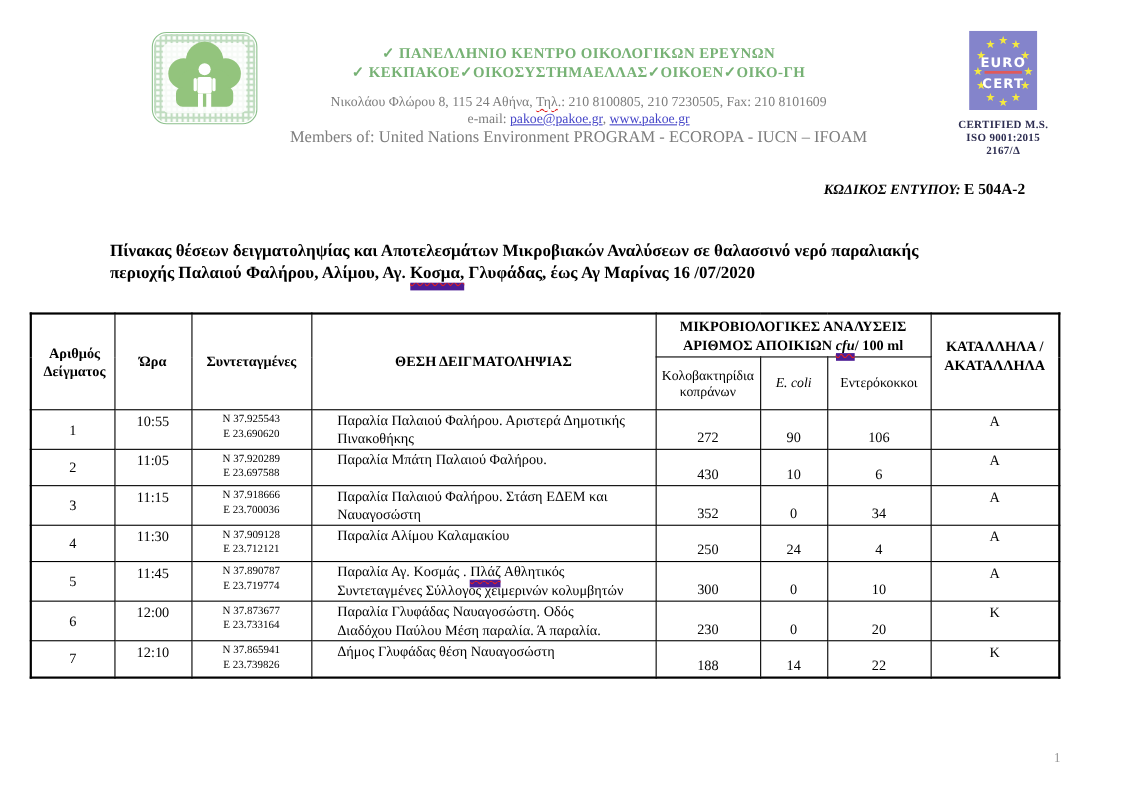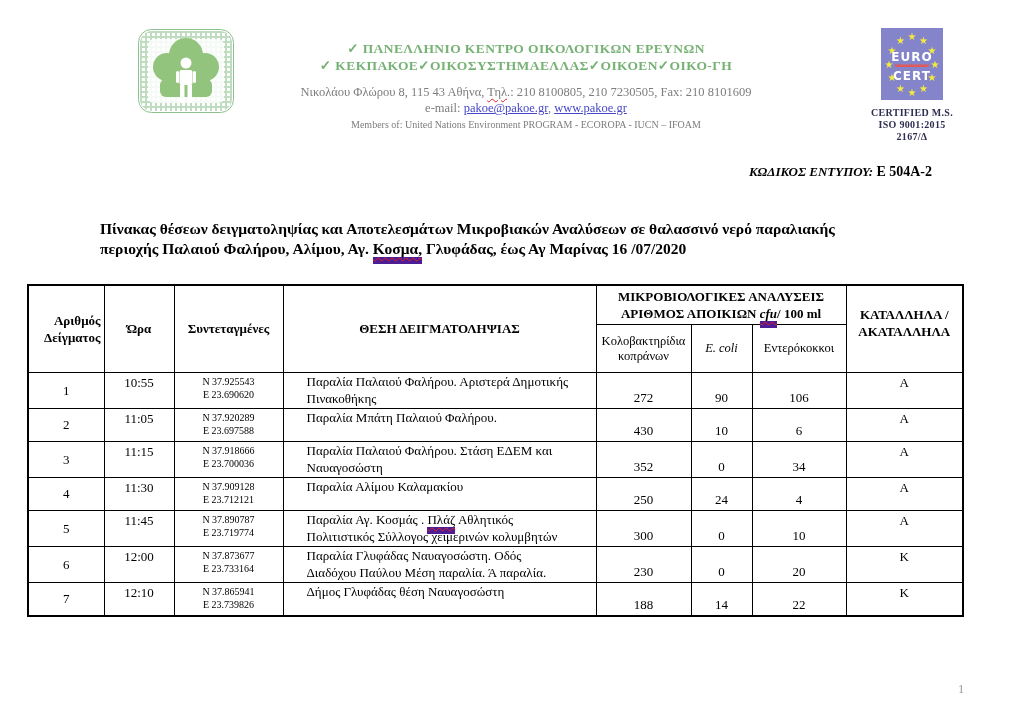--- a/index.html
+++ b/index.html
@@ -6,21 +6,21 @@
   .page{
     position:relative;width:1024px;height:723px;background:#ffffff;
     font-family:"Liberation Serif", serif;color:#000;overflow:hidden;margin:0 auto;
   }
   
   .logo-left{position:absolute;left:136px;top:27px;width:100px;height:88px;}
   .head-center{position:absolute;left:244px;top:40px;width:564px;text-align:center;}
   .org-line{color:#77b275;font-weight:bold;font-size:13.5px;line-height:17px;letter-spacing:.4px;}
   .addr-line{color:#7d7d7d;font-size:12.5px;line-height:16px;margin-top:10px;}
   .email-line{color:#7d7d7d;font-size:12.5px;line-height:16px;}
-  .members-line{color:#7d7d7d;font-size:10px;line-height:16px;margin-top:1px;}
+  .members-line{color:#7d7d7d;font-size:15px;line-height:16px;margin-top:1px;}
   .link{color:#4646c8;text-decoration:underline;cursor:pointer;}
   .sq-red{
     text-decoration-line:underline;text-decoration-style:wavy;
     text-decoration-color:#e02020;text-decoration-thickness:1px;text-underline-offset:2px;
   }
   .marked{
     border-bottom:7px solid #4c1d95;
     text-decoration-line:underline;text-decoration-style:wavy;
     text-decoration-color:#e02020;text-decoration-thickness:1px;text-underline-offset:3px;
   }
@@ -33,21 +33,21 @@
   .fc-value{font-weight:bold;font-size:14px;}
   
   .doc-title{position:absolute;left:100px;top:219px;width:852px;font-weight:bold;font-size:15.5px;line-height:20px;}
   
   .results-table{
     position:absolute;left:27px;top:284px;width:935px;
     border-collapse:collapse;border:2px solid #000;font-size:13px;table-layout:fixed;
   }
   .results-table th,.results-table td{border:1px solid #000;padding:1px 3px;}
   .results-table th{font-weight:bold;}
-  th.h-num{text-align:right;vertical-align:middle;padding-left:6px;line-height:17px;}
+  th.h-num{text-align:center;vertical-align:middle;padding-left:6px;line-height:17px;}
   th.h-mid{text-align:center;vertical-align:middle;}
   th.h-group{text-align:center;vertical-align:middle;height:36px;line-height:17px;}
   th.h-verdict{text-align:center;vertical-align:top;padding-top:20px;line-height:17px;}
   th.h-sub{font-weight:normal;text-align:center;vertical-align:middle;height:45px;font-size:12.5px;line-height:15px;}
   .italic{font-style:italic;}
   .cfu{font-style:italic;}
   tr.data-row{height:33px;}
   td.c-num{text-align:center;vertical-align:middle;}
   td.c-time{text-align:center;vertical-align:top;padding-top:2px;}
   td.c-coords{text-align:center;vertical-align:top;font-size:10px;line-height:13px;padding-top:2px;}
@@ -88,21 +88,21 @@
         <rect x="51.5" y="58" width="4.5" height="18"></rect>
         <rect x="40" y="44" width="3" height="12" rx="1.5"></rect>
         <rect x="57" y="44" width="3" height="12" rx="1.5"></rect>
       </g>
     </svg>
   </div>
 
   <div class="head-center">
     <div class="org-line">✓   ΠΑΝΕΛΛΗΝΙΟ ΚΕΝΤΡΟ ΟΙΚΟΛΟΓΙΚΩΝ ΕΡΕΥΝΩΝ</div>
     <div class="org-line">✓ ΚΕΚΠΑΚΟΕ✓ΟΙΚΟΣΥΣΤΗΜΑΕΛΛΑΣ✓ΟΙΚΟΕΝ✓ΟΙΚΟ-ΓΗ</div>
-    <div class="addr-line"><span>Νικολάου Φλώρου 8, 115 43 Αθήνα, </span><span class="sq-red">Τηλ</span><span>.: 210 8100805, 210 7230505, Fax: 210 8101609</span></div>
+    <div class="addr-line"><span>Νικολάου Φλώρου 8, 115 24 Αθήνα, </span><span class="sq-red">Τηλ</span><span>.: 210 8100805, 210 7230505, Fax: 210 8101609</span></div>
     <div class="email-line"><span>e-mail: </span><a class="link">pakoe@pakoe.gr</a><span>,  </span><a class="link">www.pakoe.gr</a></div>
     <div class="members-line">Members of:  United Nations Environment PROGRAM - ECOROPA - IUCN – IFOAM</div>
   </div>
 
   <div class="cert-block">
     <svg width="62" height="72" viewBox="0 0 62 72">
       <rect x="0" y="0" width="62" height="72" fill="#8484cb"></rect>
       <g fill="#f5ea3e" font-family="DejaVu Sans, sans-serif" font-size="10" text-anchor="middle">
         <text x="54" y="40">★</text>
           <text x="51" y="26">★</text>
@@ -218,21 +218,21 @@
           <td class="c-val">4</td>
           <td class="c-verdict">Α</td>
         </tr>
         <tr class="data-row">
           <td class="c-num">5</td>
           <td class="c-time">11:45</td>
           <td class="c-coords">
             <div>N 37.890787</div>
             <div>E 23.719774</div>
           </td>
-          <td class="c-loc"><span>Παραλία Αγ. Κοσμάς . </span><span class="marked">Πλάζ</span><span> Αθλητικός Πολιτιστικός  Σύλλογος χειμερινών κολυμβητών</span></td>
+          <td class="c-loc"><span>Παραλία Αγ. Κοσμάς . </span><span class="marked">Πλάζ</span><span> Αθλητικός Συντεταγμένες  Σύλλογος χειμερινών κολυμβητών</span></td>
           <td class="c-val">300</td>
           <td class="c-val">0</td>
           <td class="c-val">10</td>
           <td class="c-verdict">Α</td>
         </tr>
         <tr class="data-row">
           <td class="c-num">6</td>
           <td class="c-time">12:00</td>
           <td class="c-coords">
             <div>N 37.873677</div>

